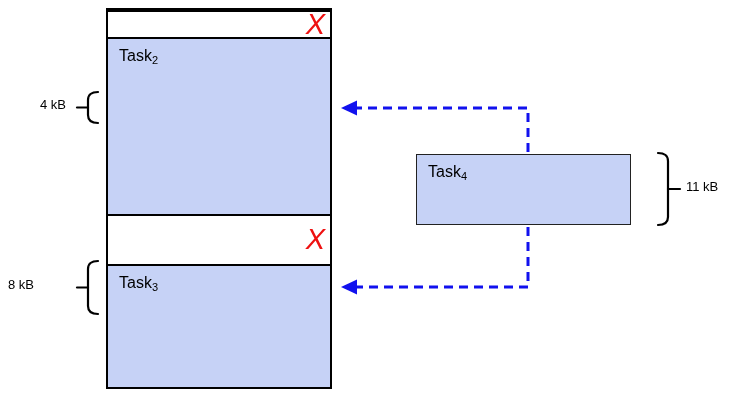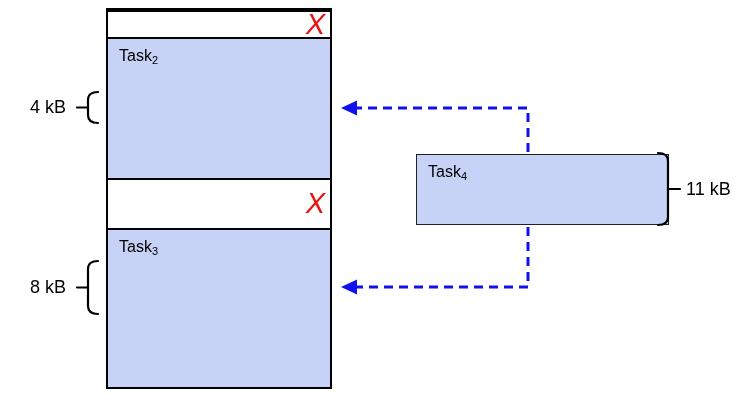--- a/index.html
+++ b/index.html
@@ -28,21 +28,21 @@
     border: 2px solid #000000;
     background: #ffffff;
     display: flex;
     flex-direction: column;
   }
   .seg { position: relative; box-sizing: border-box; }
   .seg.task { background: #c6d2f6; }
   .seg.gap  { background: #ffffff; border-top: 2px solid #000000; border-bottom: 2px solid #000000; }
   .seg-task1 { height: 83px; }
   .seg-gap4  { height: 29px; }
-  .seg-task2 { height: 139px; }
+  .seg-task2 { height: 175px; }
   .seg-gap8  { height: 52px; }
   .seg-task3 { flex: 1; }
 
   .task-label {
     position: absolute;
     left: 11px;
     top: 7px;
     font-size: 16px;
     line-height: 1.2;
     white-space: nowrap;
@@ -61,36 +61,36 @@
     font-size: 29px;
     line-height: 1;
     font-style: italic;
     color: #ee1111;
     font-weight: 500;
   }
 
   
   .size-label {
     position: absolute;
-    font-size: 18px;
+    font-size: 13px;
     white-space: nowrap;
   }
   .size-label-4kb  { left: 8px;  top: 97px;  width: 58px; text-align: right; }
-  .size-label-8kb  { left: 8px;  top: 277px; width: 58px; text-align: right; }
+  .size-label-8kb  { left: 8px;  top: 277px; width: 58px; }
   .size-label-12kb { left: 686px; top: 179px; }
 
   .brace { position: absolute; }
   .brace path { stroke: #000000; stroke-width: 2.2; fill: none; stroke-linecap: round; }
 
   
   .task4-box {
     position: absolute;
     left: 416px;
     top: 154px;
-    width: 253px;
+    width: 215px;
     height: 71px;
     box-sizing: border-box;
     background: #c6d2f6;
     border: 1.5px solid #222222;
   }
 
   
   .arrows {
     position: absolute;
     left: 0; top: 0;

